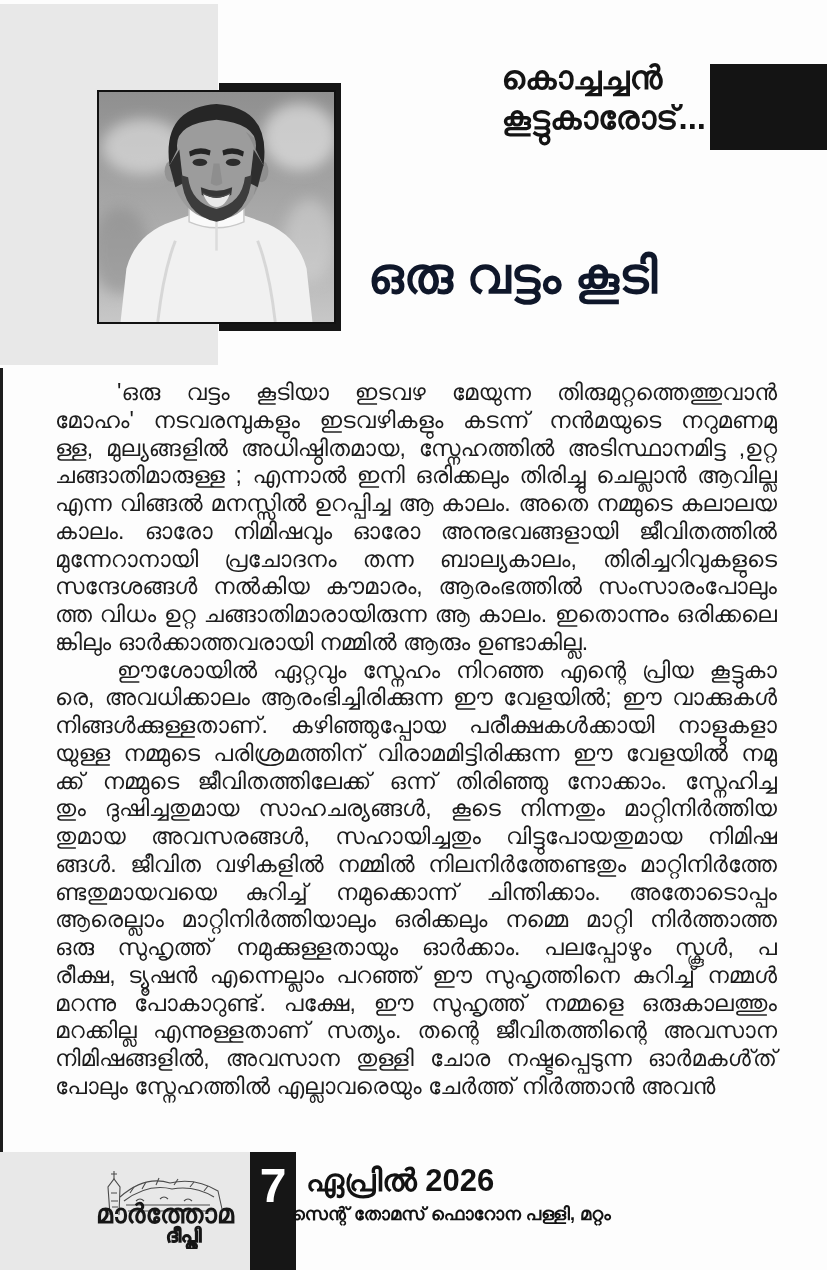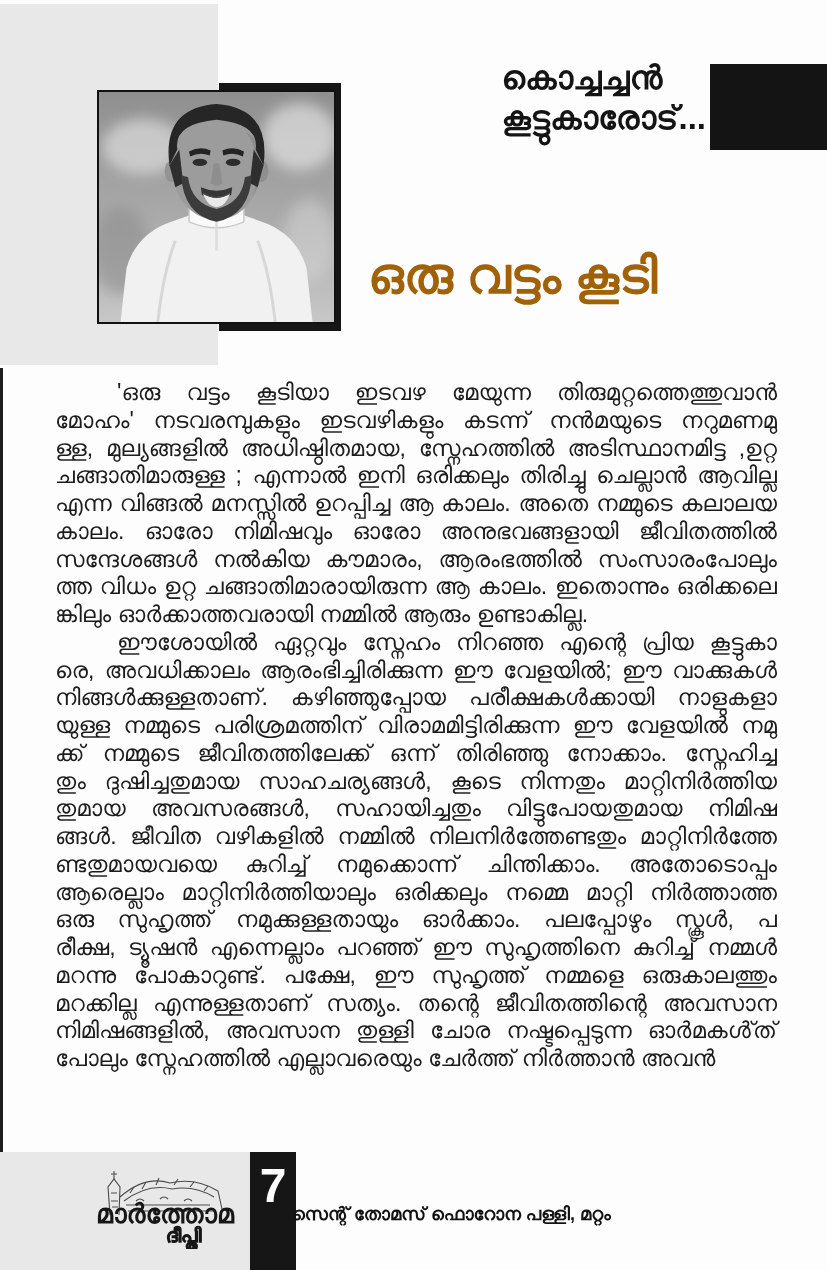--- a/index.html
+++ b/index.html
@@ -37,21 +37,21 @@
     position:absolute;right:121px;top:58px;
     text-align:left;font-weight:700;font-size:33px;line-height:40px;
     color:#141414;letter-spacing:0;
   }
   .black-box{
     position:absolute;left:710px;top:64px;width:117px;height:86px;
     background:#141414;
   }
   .article-title{
     position:absolute;left:368px;top:246px;width:440px;
-    font-weight:700;font-size:50px;line-height:60px;color:#a16207;
+    font-weight:700;font-size:50px;line-height:60px;color:#0f172a;
     white-space:nowrap;
   }
   
   .article-body{
     position:absolute;left:55px;top:379px;width:722px;
     font-size:23px;color:#1c1c1c;
   }
   .bodyline{
     height:27.75px;line-height:27.75px;
     text-align:justify;text-align-last:justify;
@@ -160,20 +160,21 @@
   <div class="article-title">ഒരു വട്ടം കൂടി</div>
 
   <div class="article-body">
     <div>
         <div class="bodyline first">'ഒരു വട്ടം കൂടിയാ ഇടവഴ മേയുന്ന തിരുമുറ്റത്തെത്തുവാൻ</div>
         <div class="bodyline">മോഹം' നടവരമ്പുകളും ഇടവഴികളും കടന്ന് നൻമയുടെ നറുമണമു</div>
         <div class="bodyline">ള്ള, മുല്യങ്ങളിൽ അധിഷ്ഠിതമായ, സ്നേഹത്തിൽ അടിസ്ഥാനമിട്ട ,ഉറ്റ</div>
         <div class="bodyline">ചങ്ങാതിമാരുള്ള ; എന്നാൽ ഇനി ഒരിക്കലും തിരിച്ചു ചെല്ലാൻ ആവില്ല</div>
         <div class="bodyline">എന്ന വിങ്ങൽ മനസ്സിൽ ഉറപ്പിച്ച ആ കാലം. അതെ നമ്മുടെ കലാലയ</div>
         <div class="bodyline">കാലം. ഓരോ നിമിഷവും ഓരോ അനുഭവങ്ങളായി ജീവിതത്തിൽ</div>
+        <div class="bodyline">മുന്നേറാനായി പ്രചോദനം തന്ന ബാല്യകാലം, തിരിച്ചറിവുകളുടെ</div>
         <div class="bodyline">സന്ദേശങ്ങൾ നൽകിയ കൗമാരം, ആരംഭത്തിൽ സംസാരംപോലും</div>
         <div class="bodyline">ത്ത വിധം ഉറ്റ ചങ്ങാതിമാരായിരുന്ന ആ കാലം. ഇതൊന്നും ഒരിക്കലെ</div>
         <div class="bodyline last">ങ്കിലും ഓർക്കാത്തവരായി നമ്മിൽ ആരും ഉണ്ടാകില്ല.</div>
       </div>
     <div>
         <div class="bodyline first">ഈശോയിൽ ഏറ്റവും സ്നേഹം നിറഞ്ഞ എന്റെ പ്രിയ കൂട്ടുകാ</div>
         <div class="bodyline">രെ, അവധിക്കാലം ആരംഭിച്ചിരിക്കുന്ന ഈ വേളയിൽ; ഈ വാക്കുകൾ</div>
         <div class="bodyline">നിങ്ങൾക്കുള്ളതാണ്. കഴിഞ്ഞുപ്പോയ പരീക്ഷകൾക്കായി നാളുകളാ</div>
         <div class="bodyline">യുള്ള നമ്മുടെ പരിശ്രമത്തിന് വിരാമമിട്ടിരിക്കുന്ന ഈ വേളയിൽ നമു</div>
         <div class="bodyline">ക്ക് നമ്മുടെ ജീവിതത്തിലേക്ക് ഒന്ന് തിരിഞ്ഞു നോക്കാം. സ്നേഹിച്ച</div>
@@ -187,20 +188,21 @@
         <div class="bodyline">മറന്നു പോകാറുണ്ട്. പക്ഷേ, ഈ സുഹൃത്ത് നമ്മളെ ഒരുകാലത്തും</div>
         <div class="bodyline">മറക്കില്ല എന്നുള്ളതാണ് സത്യം. തന്റെ ജീവിതത്തിന്റെ അവസാന</div>
         <div class="bodyline">നിമിഷങ്ങളിൽ, അവസാന തുള്ളി ചോര നഷ്ടപ്പെടുന്ന ഓർമകൾ്ത്</div>
         <div class="bodyline last">പോലും സ്നേഹത്തിൽ എല്ലാവരെയും ചേർത്ത് നിർത്താൻ അവൻ</div>
       </div>
   </div>
 
   <div class="footer-gray"></div>
   <div class="footer-bar"></div>
   <div class="page-number">7</div>
+  <div class="issue-date">ഏപ്രിൽ 2026</div>
   <div class="church-name">സെന്റ് തോമസ് ഫൊറോന പള്ളി, മറ്റം</div>
 
   <div class="footer-logo">
     <svg viewBox="0 0 150 92">
       <g stroke="#3a3a3a" stroke-width="1.1" fill="none" opacity="0.9">
         <path d="M 20 58 L 18 30 L 24 22 L 30 30 L 29 58"></path>
         <path d="M 24 22 L 24 14 M 21 17 L 27 17"></path>
         <path d="M 30 40 Q 55 18 80 26 Q 105 20 128 34 L 132 52"></path>
         <path d="M 34 44 Q 58 26 82 32 Q 104 28 124 40"></path>
         <path d="M 40 36 L 44 30 M 52 32 L 56 25 M 66 28 L 69 21 M 84 28 L 88 22 M 100 30 L 104 25 M 114 34 L 118 29"></path>

